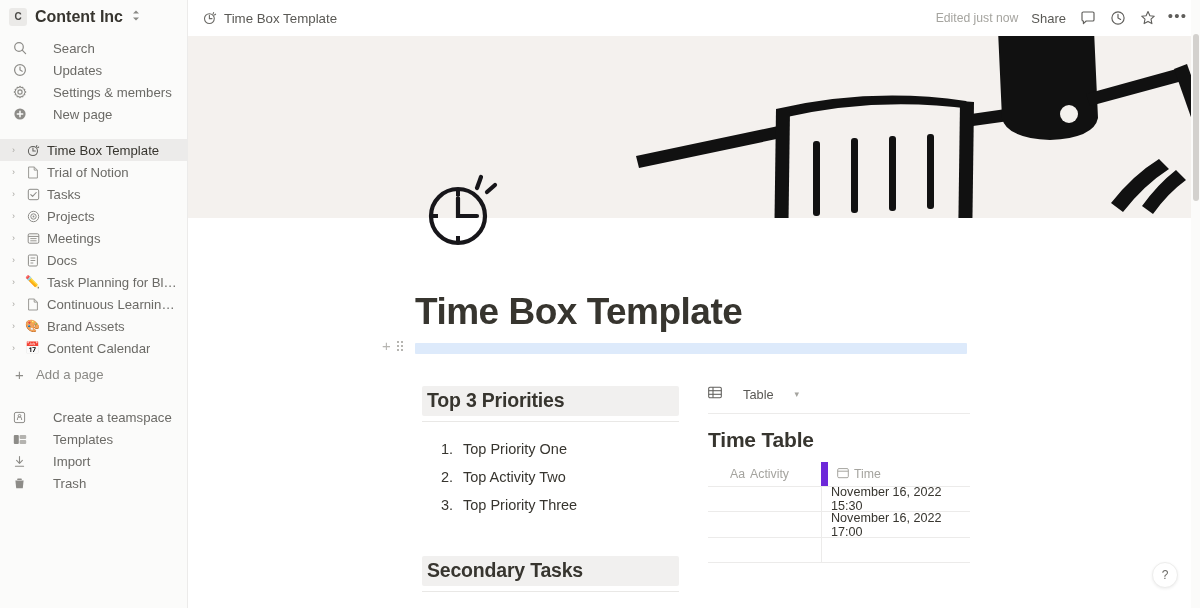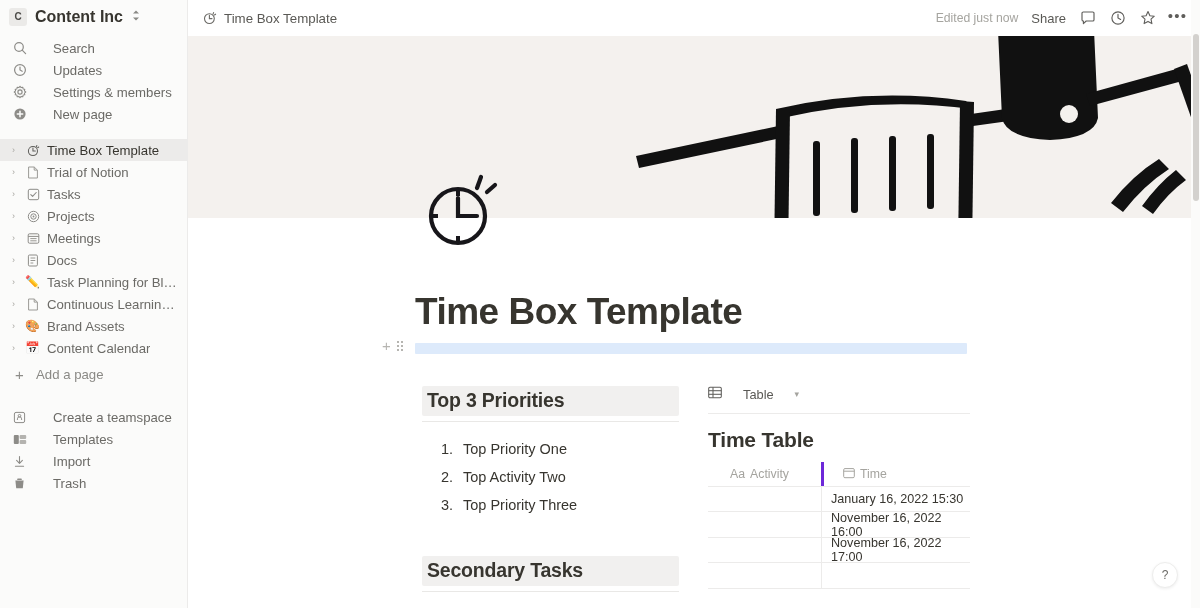--- a/index.html
+++ b/index.html
@@ -155,21 +155,21 @@
     font-size: 21px; font-weight: 700; color: #37352f;
     margin-top: 14px; letter-spacing: -0.2px;
   }
   .tbl { margin-top: 10px; width: 262px; }
   .tbl-head { display: flex; height: 25px; align-items: center; border-bottom: 1px solid #ecebea; }
   .th {
     display: flex; align-items: center; gap: 5px;
     font-size: 12.3px; color: #a5a49f; height: 25px;
   }
   .th.c1 { width: 113px; padding-left: 22px; }
-  .th.c2 { width: 149px; padding-left: 19px; border-left: 3px solid #6d28d9; height: 100%; }
+  .th.c2 { width: 149px; padding-left: 9px; border-left: 7px solid #6d28d9; height: 100%; }
   .tr { display: flex; height: 25.4px; border-bottom: 1px solid #ecebea; }
   .td { font-size: 12.6px; color: #37352f; display: flex; align-items: center; }
   .td.c1 { width: 113px; padding-left: 22px; }
   .td.c2 { width: 149px; padding-left: 9px; border-left: 1px solid #ecebea; }
 
   
   .help {
     position: absolute; right: 22px; bottom: 20px;
     width: 26px; height: 26px; border-radius: 50%;
     background: #ffffff; border: 1px solid #ededec;
@@ -545,25 +545,21 @@
                       <rect x="0.7" y="1.6" width="10.6" height="9.1" rx="1.2" fill="none" stroke="#a5a49f" stroke-width="1"></rect>
                       <line x1="0.7" y1="4.2" x2="11.3" y2="4.2" stroke="#a5a49f" stroke-width="1"></line>
                     </svg>
                 </span>
                 <span>Time</span>
               </div>
             </div>
 
             <div class="tr">
               <div class="td c1"></div>
-              <div class="td c2">January 16, 2022 15:30</div>
-            </div>
-            <div class="tr">
-              <div class="td c1"></div>
-              <div class="td c2">November 16, 2022 16:00</div>
+              <div class="td c2">November 16, 2022 15:30</div>
             </div>
             <div class="tr">
               <div class="td c1"></div>
               <div class="td c2">November 16, 2022 17:00</div>
             </div>
             <div class="tr">
               <div class="td c1"></div>
               <div class="td c2"></div>
             </div>
           </div>

